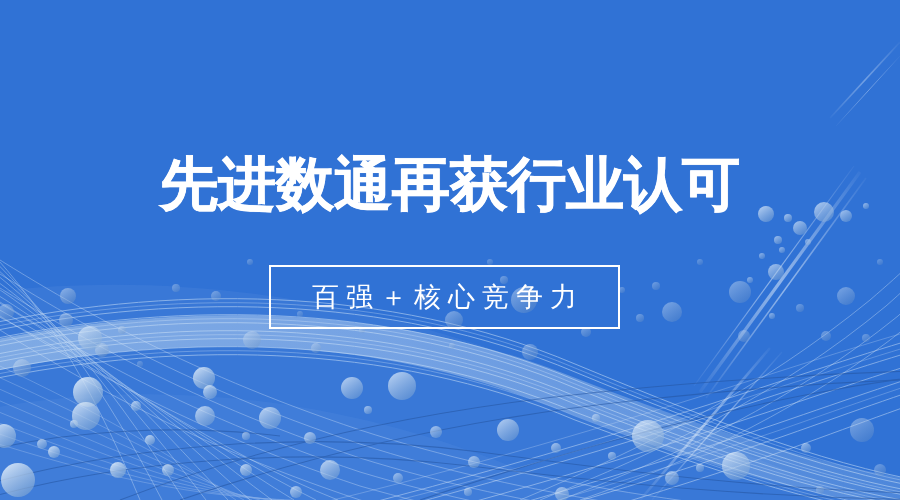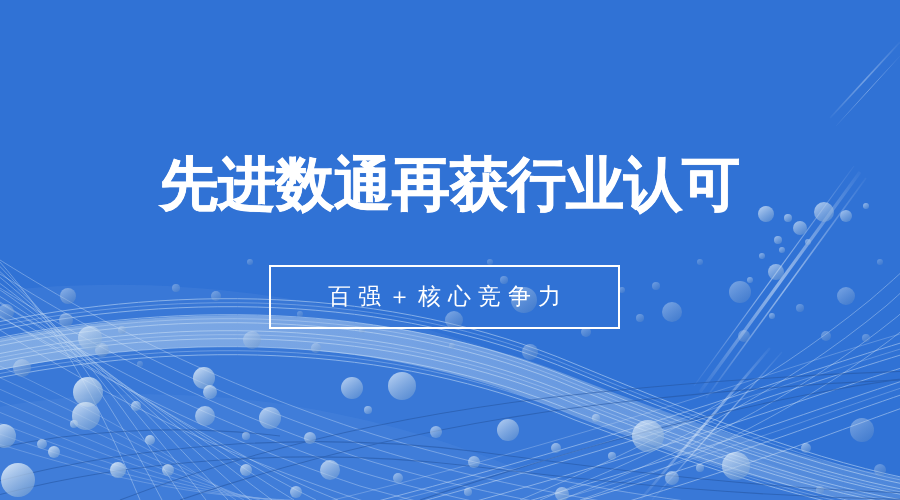--- a/index.html
+++ b/index.html
@@ -56,21 +56,21 @@
     height: 64px;
     box-sizing: border-box;
     border: 2px solid #ffffff;
     display: flex;
     align-items: center;
     justify-content: center;
   }
   #subtitle-text {
     color: #ffffff;
     font-family: "Liberation Serif", "DejaVu Serif", serif;
-    font-size: 23px;
+    font-size: 27px;
     font-weight: normal;
     letter-spacing: 7px;
     text-indent: 7px;
     line-height: 30px;
     white-space: nowrap;
   }
 </style>
 </head>
 <body>
 

